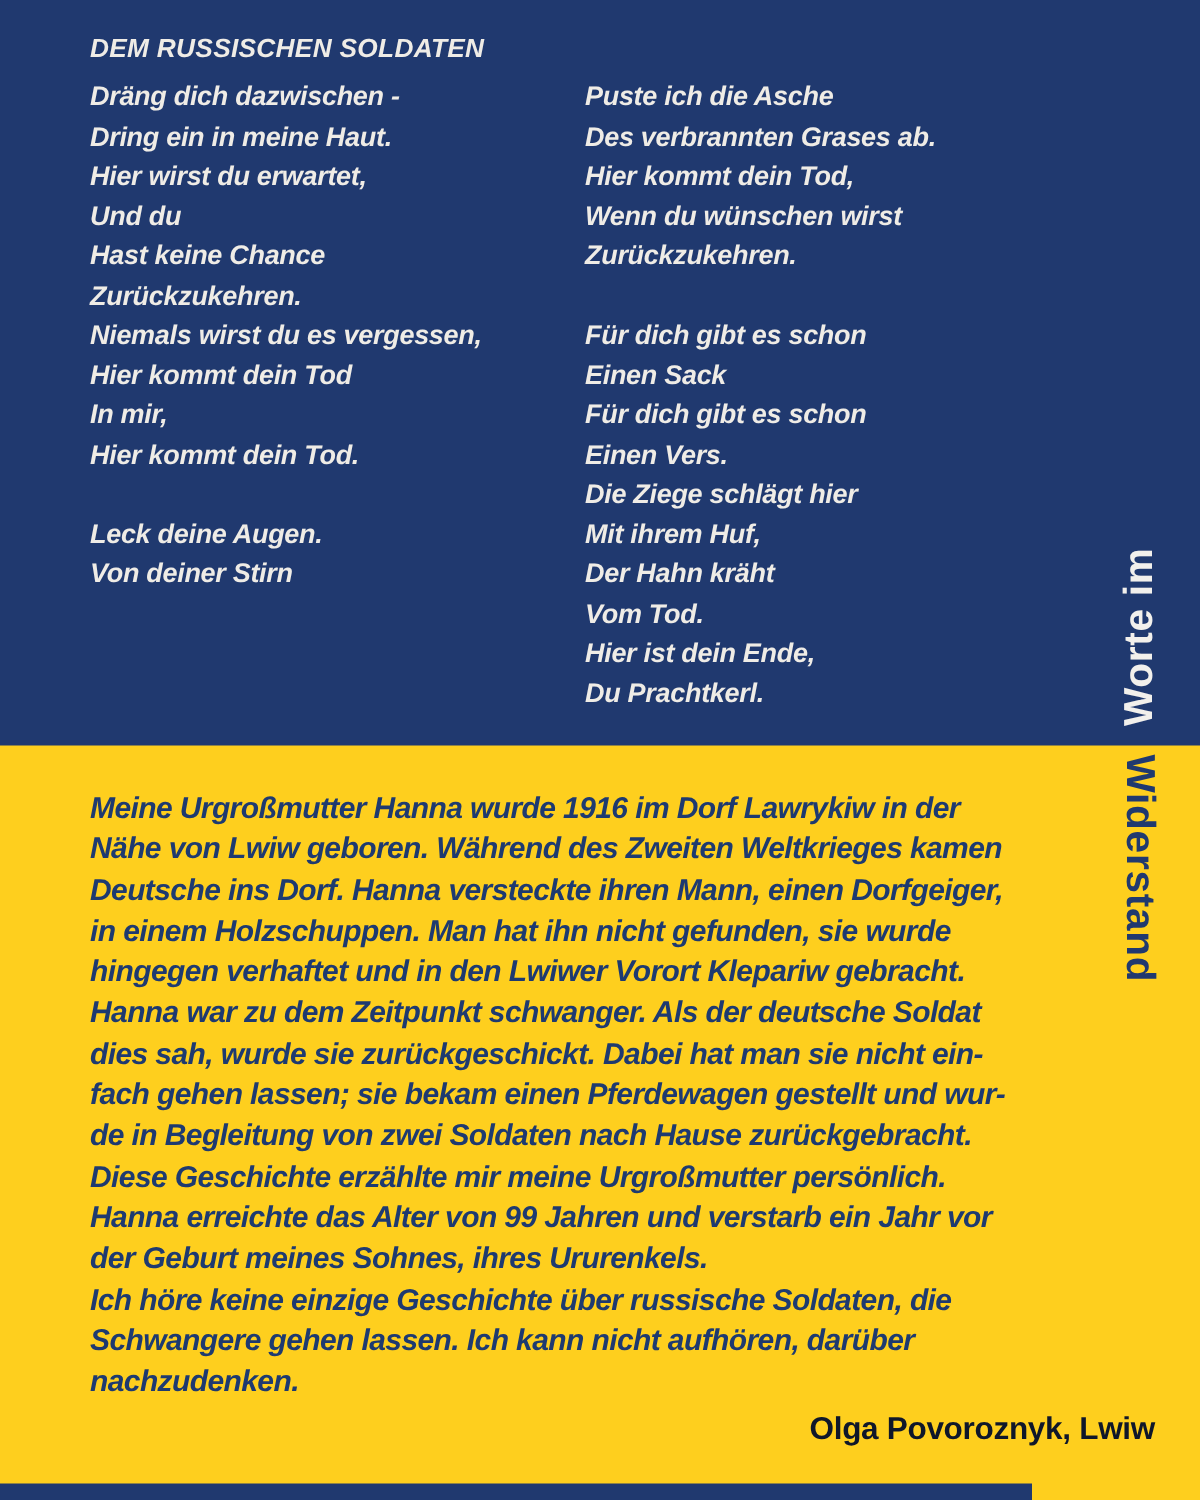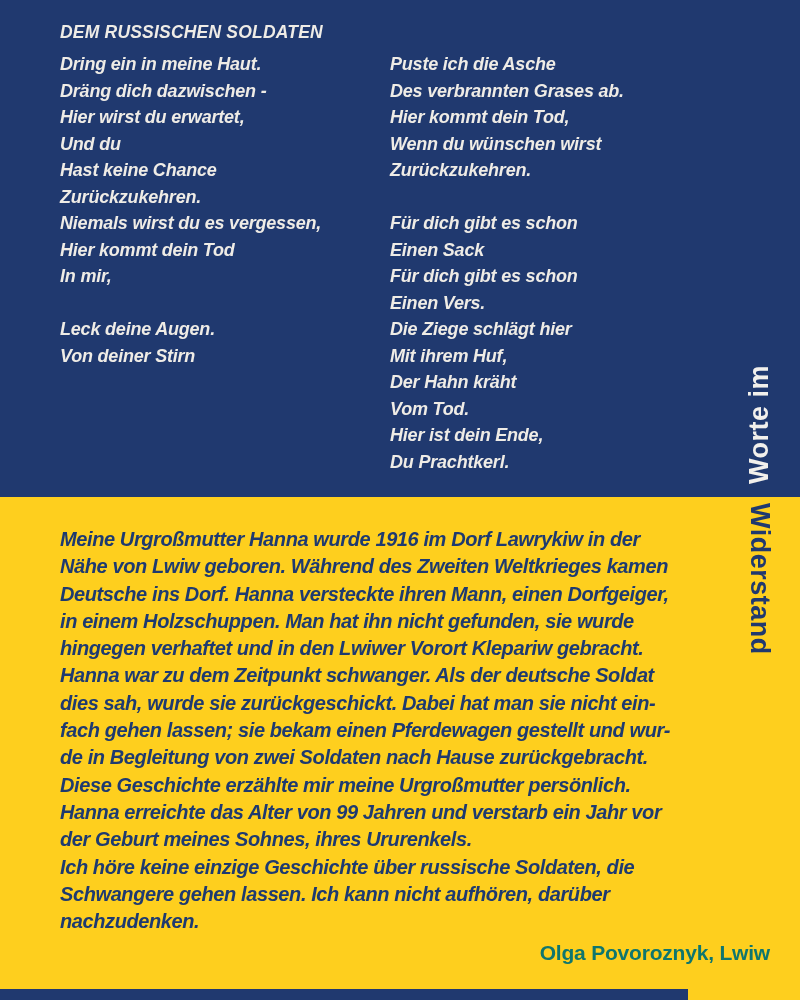--- a/index.html
+++ b/index.html
@@ -83,49 +83,50 @@
     color: #1e3a70;
     white-space: pre;
     letter-spacing: -0.4px;
     font-style: italic;
   }
   .signature {
     position: absolute;
     right: 30px; top: 941px;
     font-size: 21px;
     font-weight: bold;
-    color: #0f766e;
+    color: #0f172a;
     letter-spacing: -0.2px;
   }
   .bottom-strip {
     position: absolute;
     left: 0; bottom: 0;
     width: 688px; height: 11px;
     background: #20396f;
   }
 </style>
 </head>
 <body>
 
 <div class="page">
 
   <div class="blue-section"></div>
 
   <div class="poem-title">DEM RUSSISCHEN SOLDATEN</div>
 
   <div class="poem-col left">
+      <div class="poem-line">Dräng dich dazwischen -</div>
       <div class="poem-line">Dring ein in meine Haut.</div>
-      <div class="poem-line">Dräng dich dazwischen -</div>
       <div class="poem-line">Hier wirst du erwartet,</div>
       <div class="poem-line">Und du</div>
       <div class="poem-line">Hast keine Chance</div>
       <div class="poem-line">Zurückzukehren.</div>
       <div class="poem-line">Niemals wirst du es vergessen,</div>
       <div class="poem-line">Hier kommt dein Tod</div>
       <div class="poem-line">In mir,</div>
+      <div class="poem-line">Hier kommt dein Tod.</div>
       <div class="poem-line"></div>
       <div class="poem-line">Leck deine Augen.</div>
       <div class="poem-line">Von deiner Stirn</div>
     </div>
 
   <div class="poem-col right">
       <div class="poem-line">Puste ich die Asche</div>
       <div class="poem-line">Des verbrannten Grases ab.</div>
       <div class="poem-line">Hier kommt dein Tod,</div>
       <div class="poem-line">Wenn du wünschen wirst</div>

